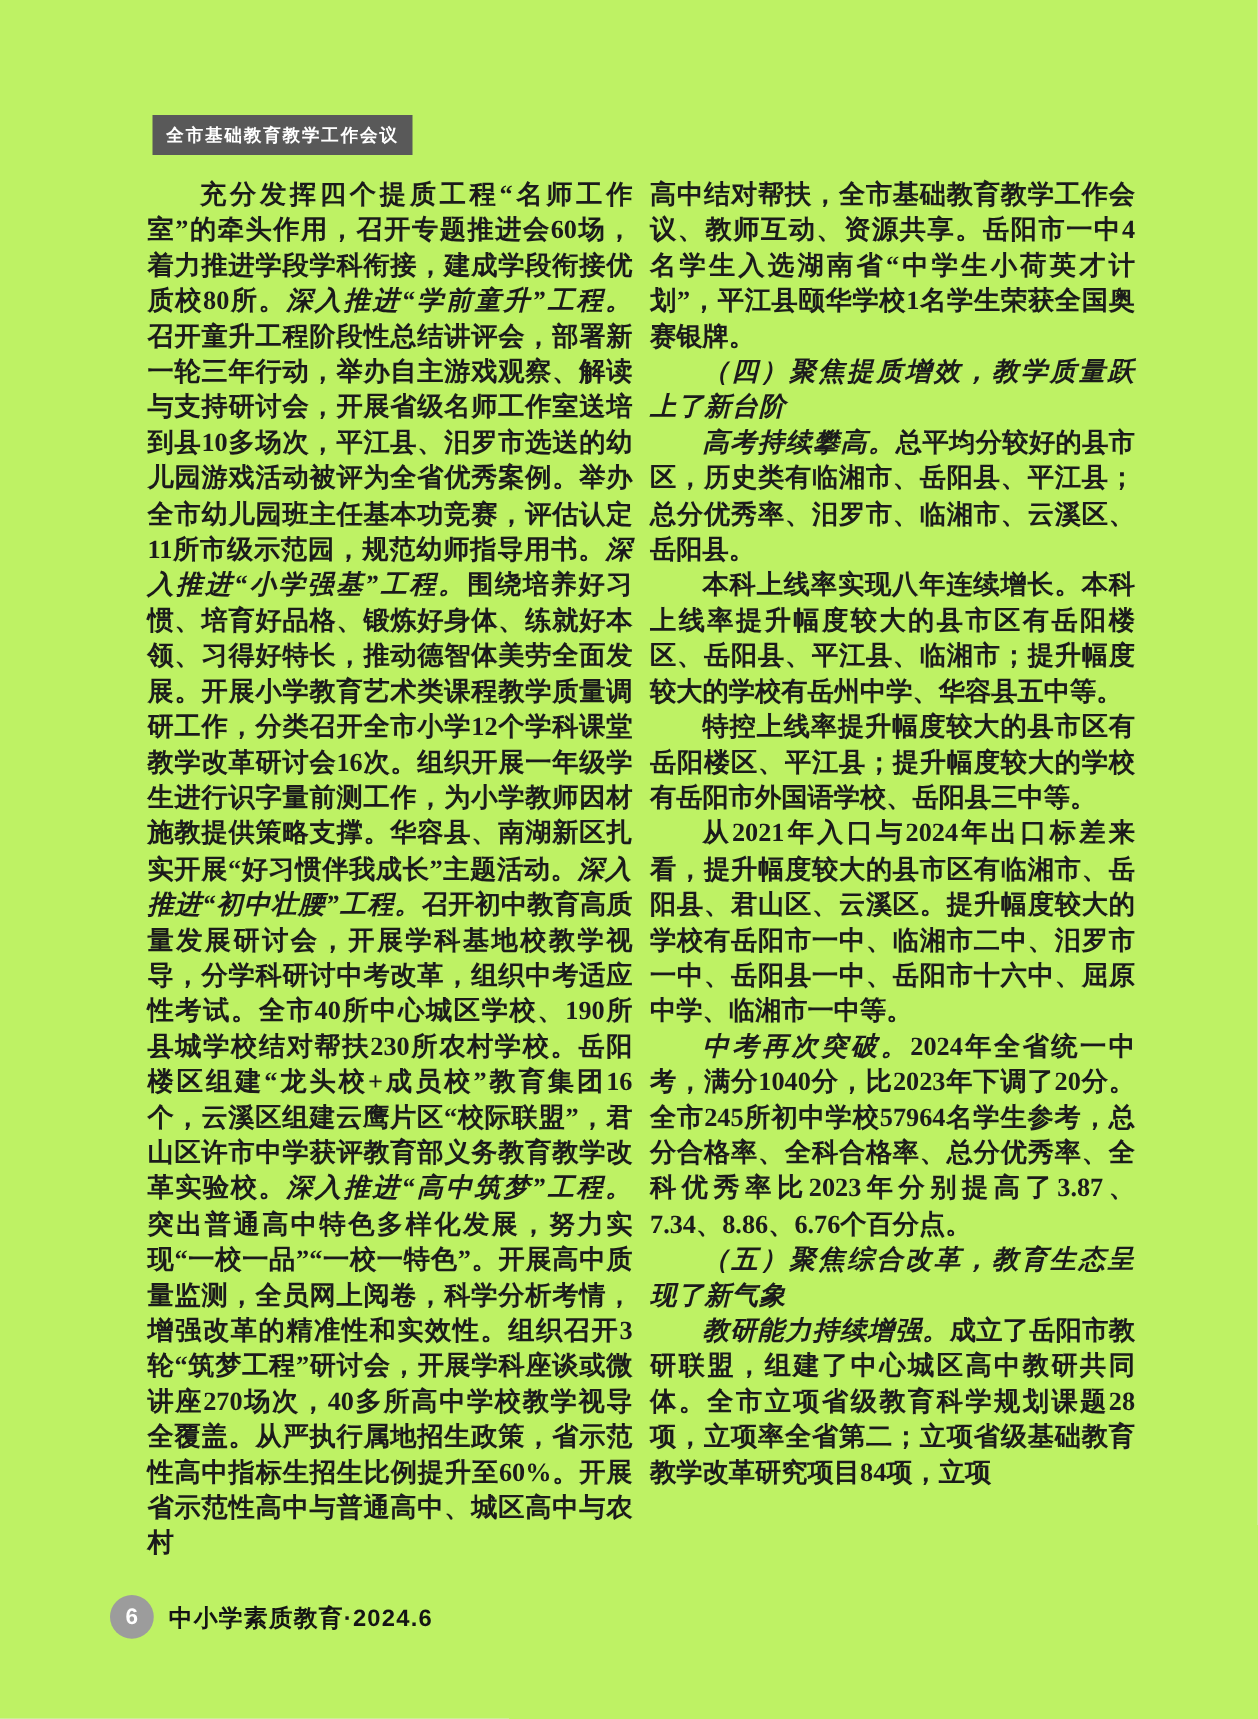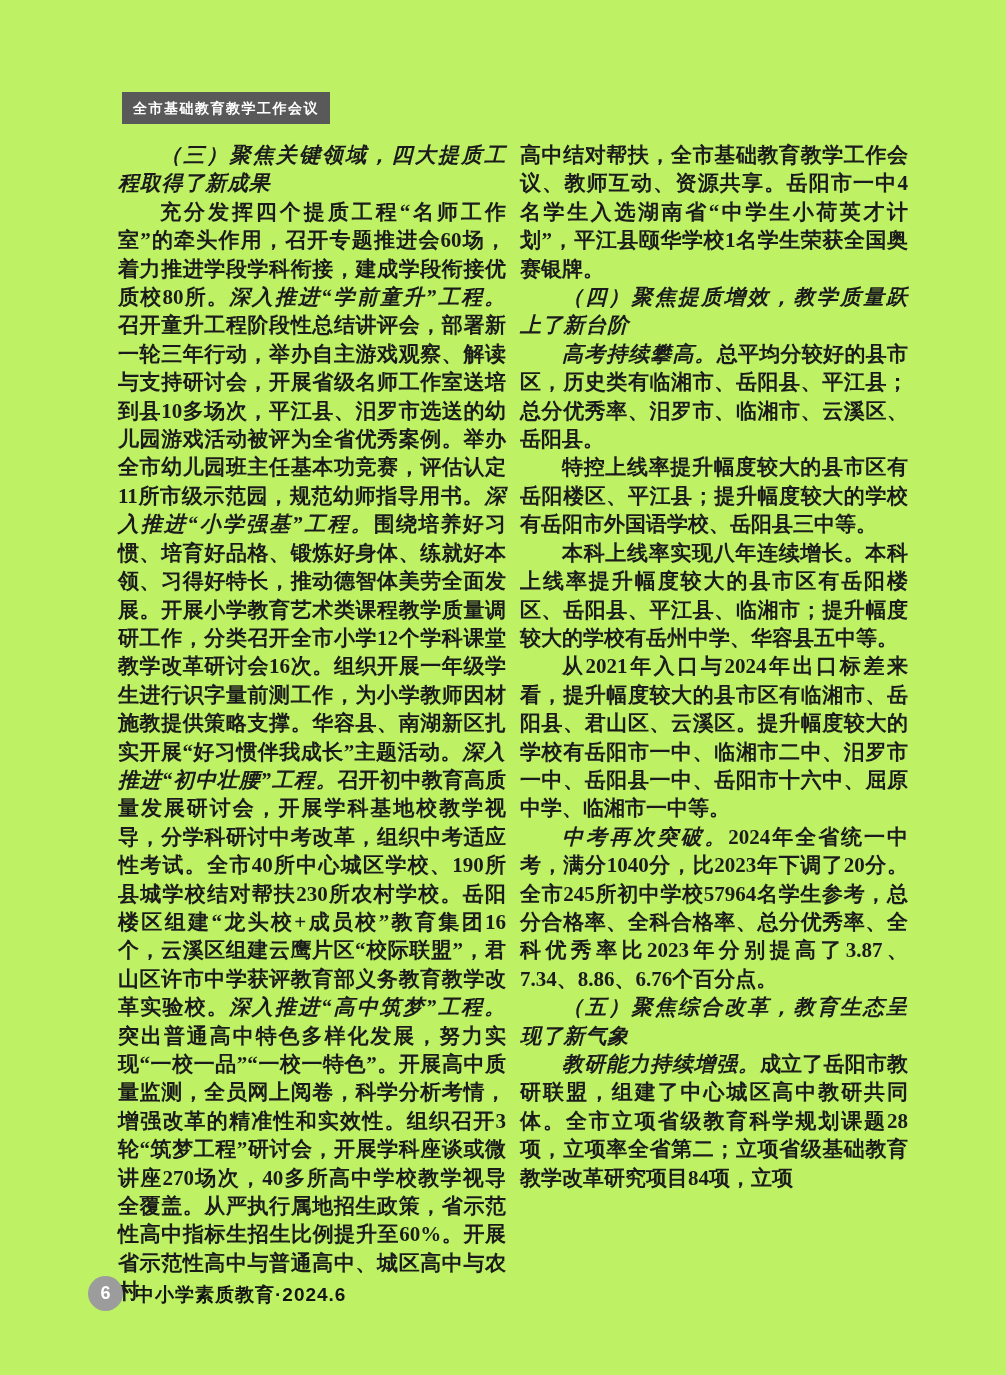--- a/index.html
+++ b/index.html
@@ -45,29 +45,28 @@
 </style>
 </head>
 <body>
 
 <div class="page">
 
   <div class="header-badge">全市基础教育教学工作会议</div>
 
   <div class="columns">
     <div class="column" id="col-left">
-        <p class="subheading indent"><span class="kaiti">（三）聚焦关键领域，四大提质工程取得了新成果</span></p>
         <p class="body-para indent"><span>充分发挥四个提质工程“名师工作室”的牵头作用，召开专题推进会60场，着力推进学段学科衔接，建成学段衔接优质校80所。</span><span class="kaiti">深入推进“学前童升”工程。</span><span>召开童升工程阶段性总结讲评会，部署新一轮三年行动，举办自主游戏观察、解读与支持研讨会，开展省级名师工作室送培到县10多场次，平江县、汨罗市选送的幼儿园游戏活动被评为全省优秀案例。举办全市幼儿园班主任基本功竞赛，评估认定11所市级示范园，规范幼师指导用书。</span><span class="kaiti">深入推进“小学强基”工程。</span><span>围绕培养好习惯、培育好品格、锻炼好身体、练就好本领、习得好特长，推动德智体美劳全面发展。开展小学教育艺术类课程教学质量调研工作，分类召开全市小学12个学科课堂教学改革研讨会16次。组织开展一年级学生进行识字量前测工作，为小学教师因材施教提供策略支撑。华容县、南湖新区扎实开展“好习惯伴我成长”主题活动。</span><span class="kaiti">深入推进“初中壮腰”工程。</span><span>召开初中教育高质量发展研讨会，开展学科基地校教学视导，分学科研讨中考改革，组织中考适应性考试。全市40所中心城区学校、190所县城学校结对帮扶230所农村学校。岳阳楼区组建“龙头校+成员校”教育集团16个，云溪区组建云鹰片区“校际联盟”，君山区许市中学获评教育部义务教育教学改革实验校。</span><span class="kaiti">深入推进“高中筑梦”工程。</span><span>突出普通高中特色多样化发展，努力实现“一校一品”“一校一特色”。开展高中质量监测，全员网上阅卷，科学分析考情，增强改革的精准性和实效性。组织召开3轮“筑梦工程”研讨会，开展学科座谈或微讲座270场次，40多所高中学校教学视导全覆盖。从严执行属地招生政策，省示范性高中指标生招生比例提升至60%。开展省示范性高中与普通高中、城区高中与农村</span></p>
       </div>
     <div class="column" id="col-right">
         <p class="body-para"><span>高中结对帮扶，全市基础教育教学工作会议、教师互动、资源共享。岳阳市一中4名学生入选湖南省“中学生小荷英才计划”，平江县颐华学校1名学生荣获全国奥赛银牌。</span></p>
         <p class="subheading indent"><span class="kaiti">（四）聚焦提质增效，教学质量跃上了新台阶</span></p>
         <p class="body-para indent"><span class="kaiti">高考持续攀高。</span><span>总平均分较好的县市区，历史类有临湘市、岳阳县、平江县；总分优秀率、汨罗市、临湘市、云溪区、岳阳县。</span></p>
+        <p class="body-para indent"><span>本科上线率实现八年连续增长。本科上线率提升幅度较大的县市区有岳阳楼区、岳阳县、平江县、临湘市；提升幅度较大的学校有岳州中学、华容县五中等。</span></p>
         <p class="body-para indent"><span>特控上线率提升幅度较大的县市区有岳阳楼区、平江县；提升幅度较大的学校有岳阳市外国语学校、岳阳县三中等。</span></p>
-        <p class="body-para indent"><span>本科上线率实现八年连续增长。本科上线率提升幅度较大的县市区有岳阳楼区、岳阳县、平江县、临湘市；提升幅度较大的学校有岳州中学、华容县五中等。</span></p>
         <p class="body-para indent"><span>从2021年入口与2024年出口标差来看，提升幅度较大的县市区有临湘市、岳阳县、君山区、云溪区。提升幅度较大的学校有岳阳市一中、临湘市二中、汨罗市一中、岳阳县一中、岳阳市十六中、屈原中学、临湘市一中等。</span></p>
         <p class="body-para indent"><span class="kaiti">中考再次突破。</span><span>2024年全省统一中考，满分1040分，比2023年下调了20分。全市245所初中学校57964名学生参考，总分合格率、全科合格率、总分优秀率、全科优秀率比2023年分别提高了3.87、7.34、8.86、6.76个百分点。</span></p>
         <p class="subheading indent"><span class="kaiti">（五）聚焦综合改革，教育生态呈现了新气象</span></p>
         <p class="body-para indent"><span class="kaiti">教研能力持续增强。</span><span>成立了岳阳市教研联盟，组建了中心城区高中教研共同体。全市立项省级教育科学规划课题28项，立项率全省第二；立项省级基础教育教学改革研究项目84项，立项</span></p>
       </div>
   </div>
 
   <div class="footer-circle">6</div>
 
   <div class="footer-journal">中小学素质教育·2024.6</div>

